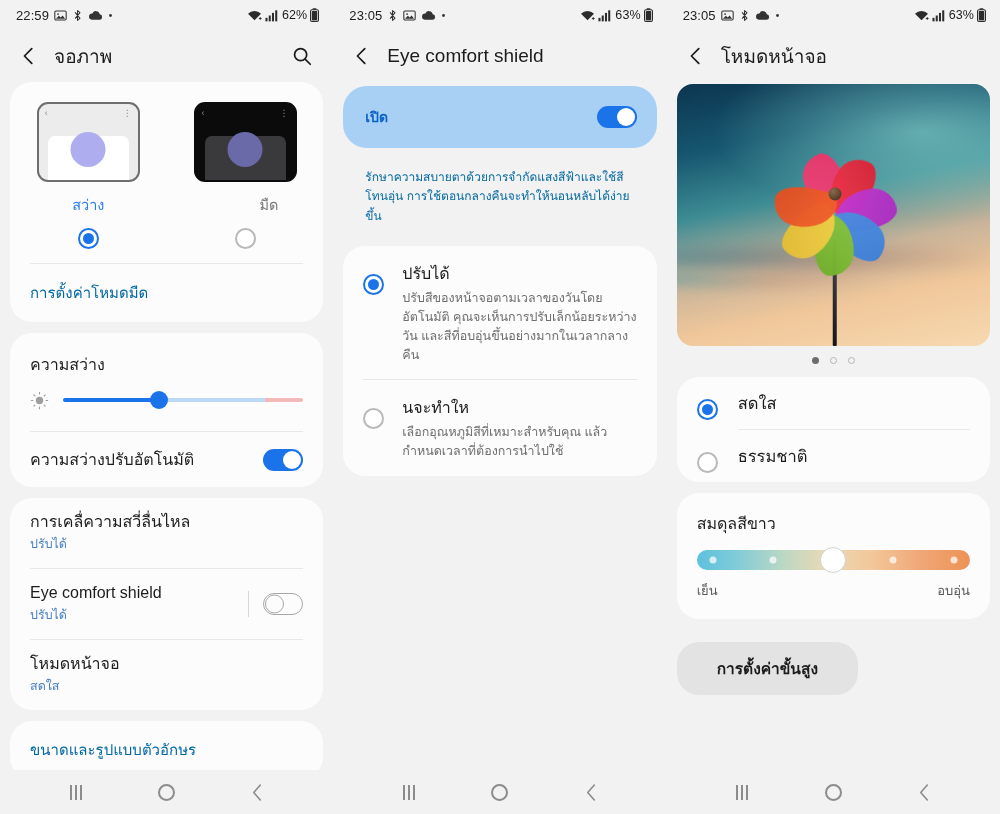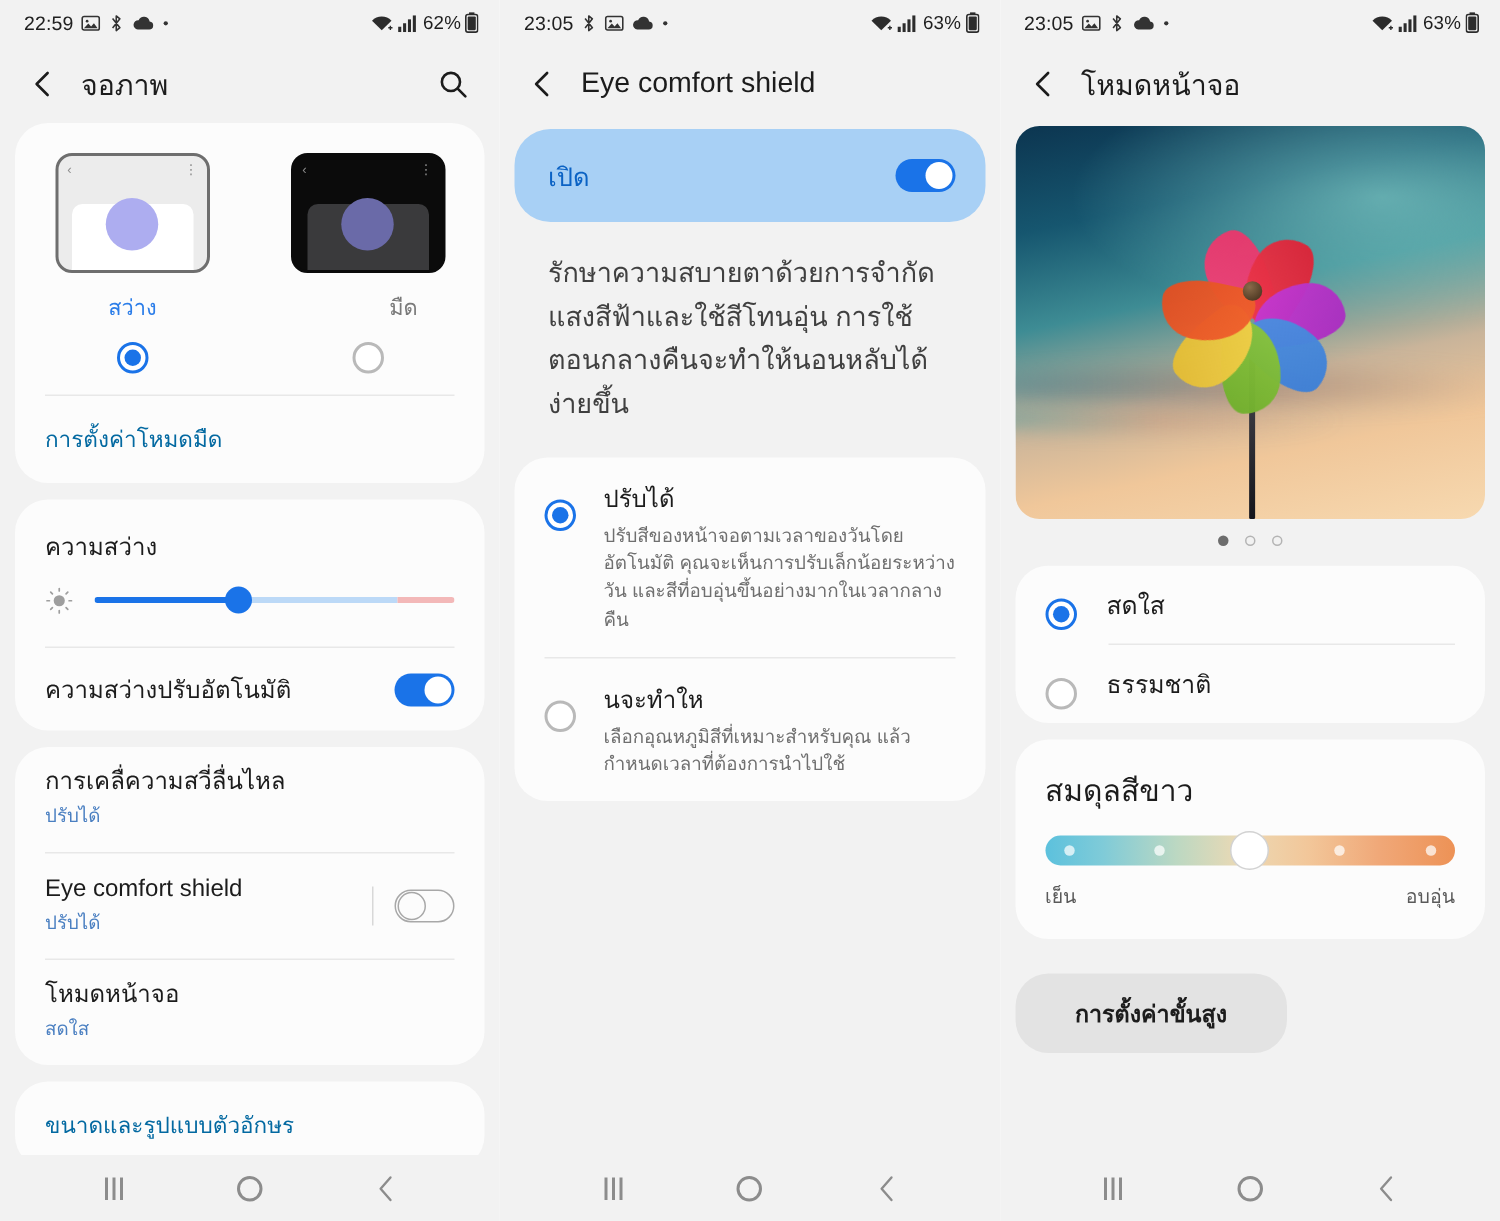--- a/index.html
+++ b/index.html
@@ -162,23 +162,23 @@
   .lr-sub { font-size: 12.5px; color: #4a7fc1; margin-top: 2px; }
   .vdiv { width: 1px; height: 26px; background: #d8d8d8; margin-right: 14px; }
 
   
   .master-card {
     background: #a8d0f5; border-radius: 24px;
     margin: 4px 10px 14px; height: 62px;
     display: flex; align-items: center; justify-content: space-between;
     padding: 0 20px 0 22px; cursor: pointer;
   }
-  .master-card .ms-lbl { font-size: 17px; color: #0b62c4; font-weight: 400; }
+  .master-card .ms-lbl { font-size: 14px; color: #0b62c4; font-weight: 700; }
   .desc {
-    padding: 6px 22px 20px; font-size: 18px; color: #404040;
+    padding: 6px 22px 20px; font-size: 12px; color: #0369a1;
     line-height: 1.62;
   }
   .opt-row { display: flex; align-items: flex-start; padding: 15px 18px 15px 20px; cursor: pointer; }
   .opt-row .radio { margin-top: 13px; margin-right: 18px; }
   .opt-texts { flex: 1; }
   .opt-title { font-size: 16px; color: #1c1c1c; }
   .opt-sub { font-size: 12.5px; color: #6f6f6f; line-height: 1.5; margin-top: 3px; }
 
   
   .preview {
@@ -224,21 +224,21 @@
   }
   .dots { display: flex; justify-content: center; gap: 11px; padding: 11px 0 13px; }
   .dot { width: 7px; height: 7px; border-radius: 50%; cursor: pointer; }
   .dot.on { background: #6d6d6d; }
   .dot.off { background: transparent; border: 1.3px solid #b4b4b4; }
   .r-opt { display: flex; align-items: center; padding: 0 20px; height: 52px; cursor: pointer; }
   .r-opt .radio { margin-right: 20px; }
   .r-opt .lbl { font-size: 16.5px; color: #1c1c1c; }
   .r-div { height: 1px; background: #e8e8e8; margin-left: 62px; margin-right: 20px; }
 
-  .wb-title { padding: 18px 20px 0; font-size: 20px; color: #1c1c1c; }
+  .wb-title { padding: 18px 20px 0; font-size: 16px; color: #1c1c1c; }
   .wb-slider { margin: 14px 20px 0; position: relative; height: 20px; }
   .wb-track {
     position: absolute; inset: 0; border-radius: 10px;
     background: linear-gradient(90deg,#5cc1dd 0%, #7fcbd8 14%, #bcd8c2 32%, #ecd9b4 48%, #f2c79a 64%, #f0a777 82%, #ed9256 100%);
   }
   .wb-tick {
     position: absolute; top: 50%; transform: translate(-50%,-50%);
     width: 7px; height: 7px; border-radius: 50%;
     background: rgba(255,255,255,.72);
   }

